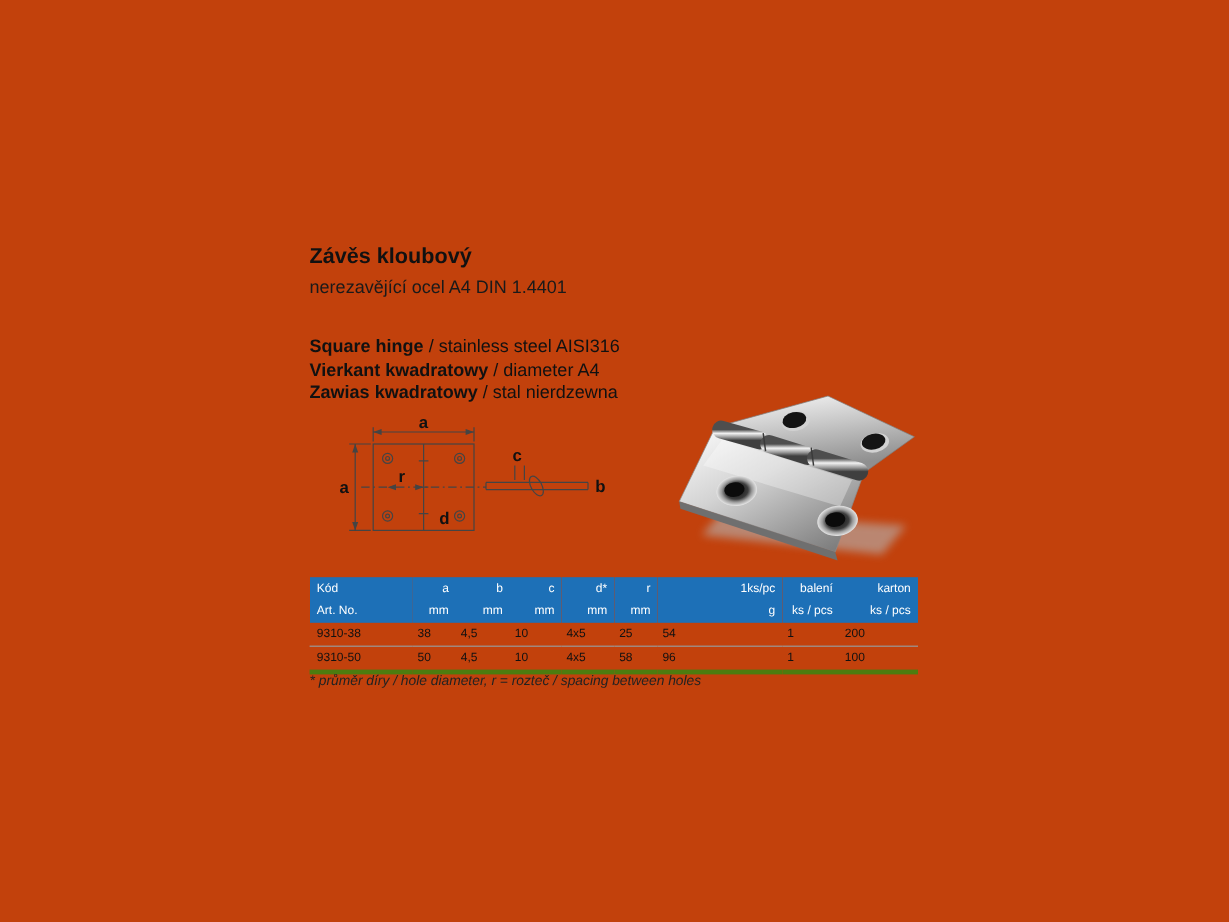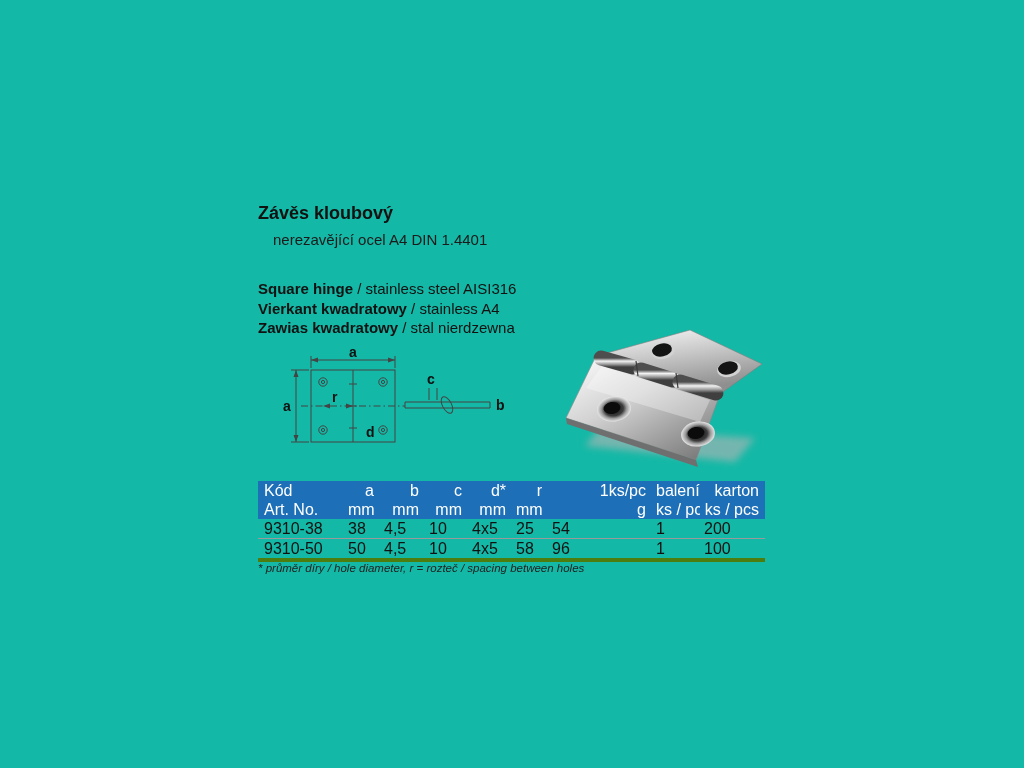--- a/index.html
+++ b/index.html
@@ -1,28 +1,28 @@
 <!DOCTYPE html>
 <html style="--header-bg: #1d70b7;"><head>
 <meta charset="utf-8">
 <style>
   html,body { margin:0; padding:0; background:#ffffff; }
   .sheet {
-    position:relative; width:1024px; height:768px; background:#14b8a6;
+    position:relative; width:1024px; height:768px; background:#c2410c;
     font-family:"Liberation Sans", sans-serif; color:#111; overflow:hidden;
   }
   .abs { position:absolute; }
   .title { left:258px; top:203px; font-size:18px; font-weight:700; }
-  .subtitle { left:258px; top:231px; font-size:15px; color:#1a1a1a;margin-left:15px; }
+  .subtitle { left:258px; top:231px; font-size:15px; color:#1a1a1a; }
   .names { left:258px; top:279px; font-size:15px; line-height:19.5px; }
   .name-line b { font-weight:700; }
   .drawing { left:283px; top:348px; width:235px; height:108px; }
   .photo { left:550px; top:310px; width:225px; height:165px; }
   .spec-table-wrap { left:258px; top:481px; width:507px; }
-  table.spec { border-collapse:collapse; table-layout:fixed; width:507px; font-size:16px; }
+  table.spec { border-collapse:collapse; table-layout:fixed; width:507px; font-size:10px; }
   table.spec th {
     background: var(--header-bg, #1d70b7); color:#fff; font-weight:400;
     text-align:right; padding:1px 6px 1px 4px; height:17px; line-height:16px;
     white-space:nowrap; overflow:hidden;
   }
   table.spec td {
     padding:1px 6px 1px 4px; height:17px; line-height:17px;
     border-bottom:1px solid #9a9a9a; white-space:nowrap; overflow:hidden; color:#111;
   }
   table.spec .first { text-align:left; padding-left:6px; }
@@ -33,21 +33,21 @@
 </head>
 <body>
 
 <div class="sheet">
 
   <div class="abs title">Závěs kloubový</div>
   <div class="abs subtitle">nerezavějící ocel A4 DIN 1.4401</div>
 
   <div class="abs names">
     <div class="name-line"><b>Square hinge</b><span> / stainless steel AISI316</span></div>
-    <div class="name-line"><b>Vierkant kwadratowy</b><span> / stainless A4</span></div>
+    <div class="name-line"><b>Vierkant kwadratowy</b><span> / diameter A4</span></div>
     <div class="name-line"><b>Zawias kwadratowy</b><span> / stal nierdzewna</span></div>
   </div>
 
   <svg class="abs drawing" width="235" height="108" viewBox="0 0 235 108">
     <g stroke="#444" stroke-width="1" fill="none">
       <rect x="28" y="22" width="84" height="72"></rect>
       <line x1="70" y1="22" x2="70" y2="94"></line>
       <line x1="66" y1="36" x2="74" y2="36"></line>
       <line x1="66" y1="58" x2="74" y2="58"></line>
       <line x1="66" y1="80" x2="74" y2="80"></line>

